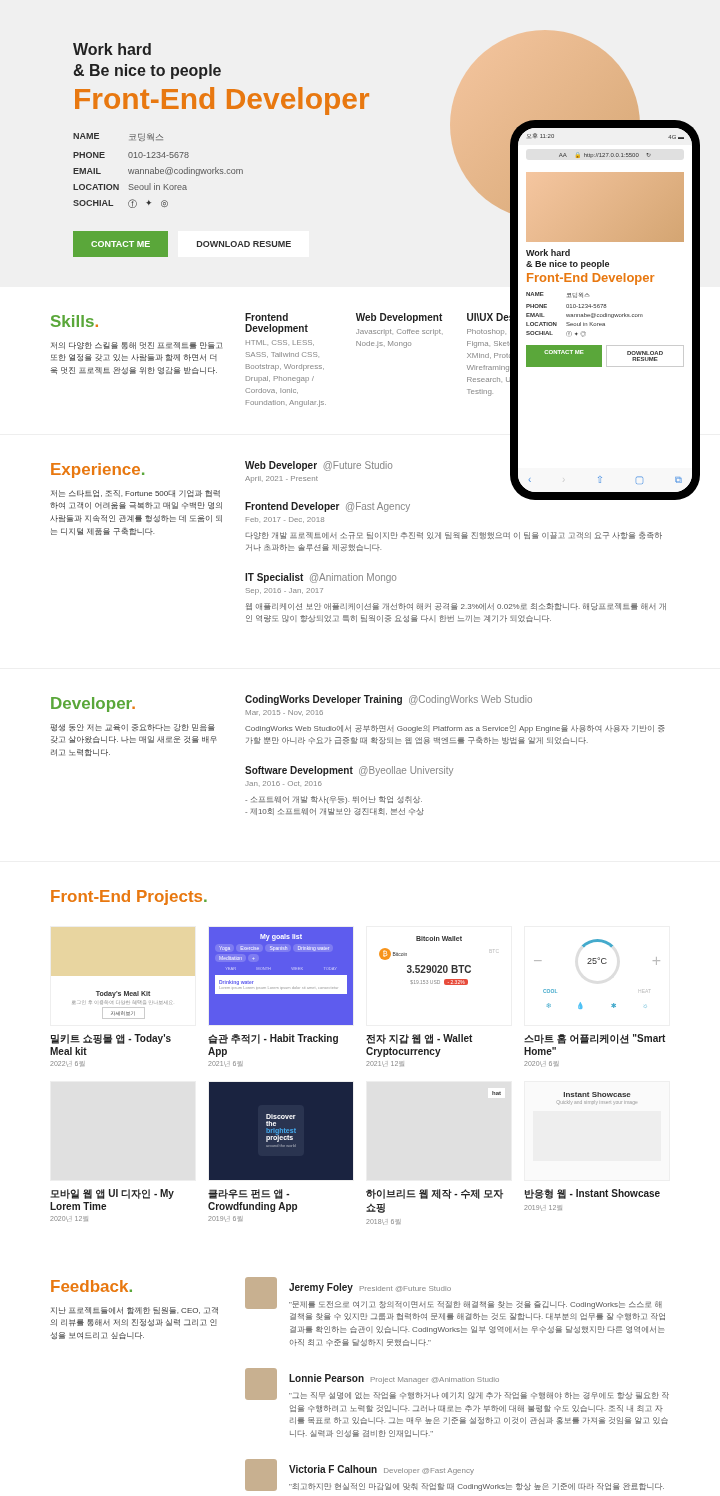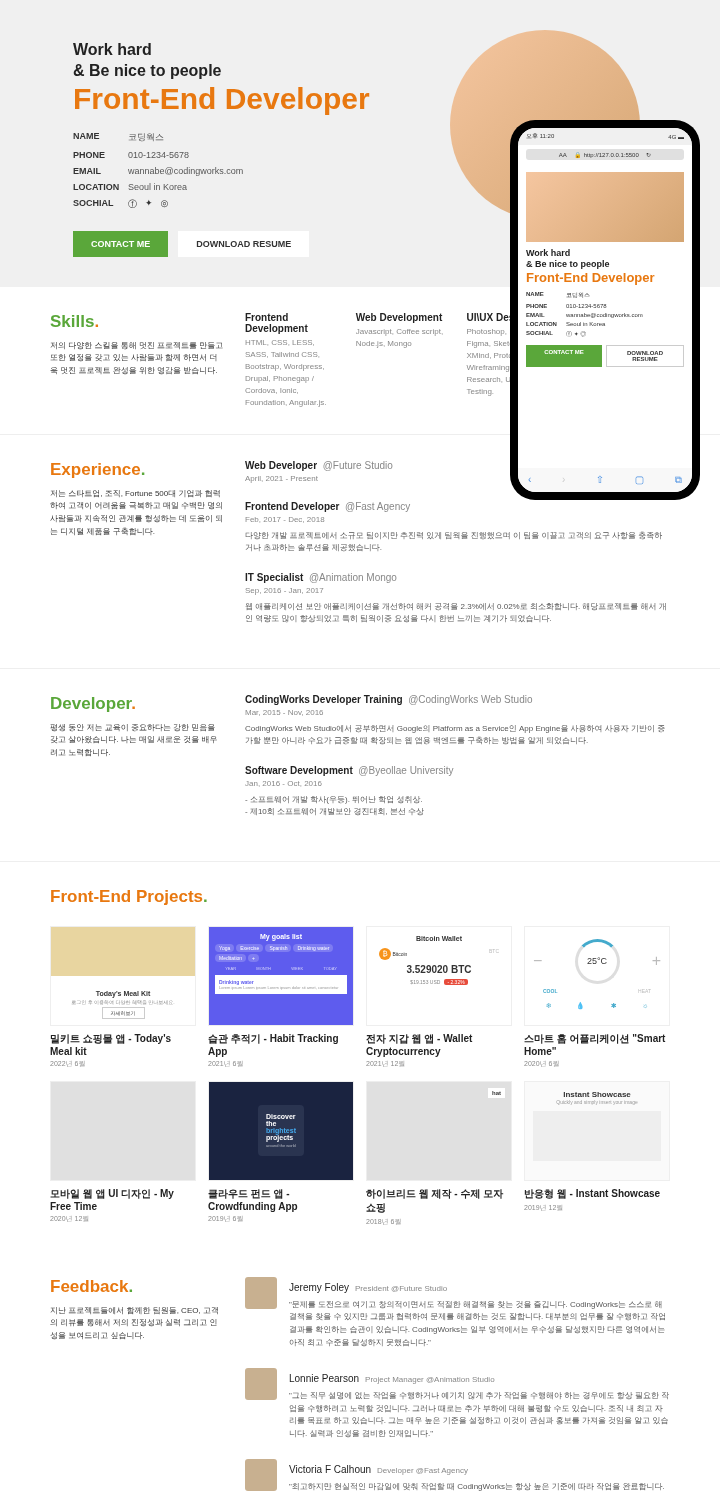--- a/index.html
+++ b/index.html
@@ -52,21 +52,21 @@
 .proj-title{font-size:17px;font-weight:900;color:#e87810;margin-bottom:19px}
 .proj-grid{display:grid;grid-template-columns:repeat(4,1fr);gap:12px}
 .proj-card{}
 .proj-img{height:100px;background:#ddd;margin-bottom:6px;border:1px solid #eee}
 .proj-name{font-size:10px;font-weight:600;color:#222}
 .proj-date{font-size:7px;color:#888;margin-top:2px}
 .feedback-section{padding:25px 50px;background:#fff}
 .fb-item{display:flex;gap:12px;margin-bottom:18px}
 .fb-avatar{width:32px;height:32px;background:#c8b090;border-radius:3px;flex-shrink:0}
 .fb-content{flex:1}
-.fb-name{font-size:10px;font-weight:400;color:#222;display:inline}
+.fb-name{font-size:10px;font-weight:700;color:#222;display:inline}
 .fb-role{font-size:8px;color:#888;margin-left:6px}
 .fb-text{font-size:8px;color:#555;line-height:1.6;margin-top:4px}
 
 .p1{background:linear-gradient(180deg,#e8d5a0 0%,#e8d5a0 50%,#fff 50%);display:flex;flex-direction:column;align-items:center;justify-content:flex-end;padding:6px}
 .p1-t{font-size:7px;font-weight:700}
 .p1-s{font-size:5px;color:#888;margin:2px 0}
 .p1-b{border:1px solid #ccc;padding:2px 8px;font-size:5px}
 .p2{background:#5e5cee;padding:6px;color:#fff}
 .p2-t{font-size:7px;text-align:center;font-weight:700;margin-bottom:4px}
 .p2-tags{display:flex;flex-wrap:wrap;gap:2px}
@@ -326,21 +326,21 @@
               <span>💧</span>
               <span>✱</span>
               <span>☼</span>
             </div>
           </div>
           <div class="proj-name">스마트 홈 어플리케이션 "Smart Home"</div>
           <div class="proj-date">2020년 6월</div>
         </div>
         <div class="proj-card">
           <div class="proj-img p5"></div>
-          <div class="proj-name">모바일 웹 앱 UI 디자인 - My Free Time</div>
+          <div class="proj-name">모바일 웹 앱 UI 디자인 - My Lorem Time</div>
           <div class="proj-date">2020년 12월</div>
         </div>
         <div class="proj-card">
           <div class="proj-img p6">
             <div class="p6-box">Discover<br>the<br><span style="color:#4ae">brightest</span><br>projects<br><span style="font-size:4px;font-weight:400;opacity:0.6">around the world</span></div>
           </div>
           <div class="proj-name">클라우드 펀드 앱 - Crowdfunding App</div>
           <div class="proj-date">2019년 6월</div>
         </div>
         <div class="proj-card">

